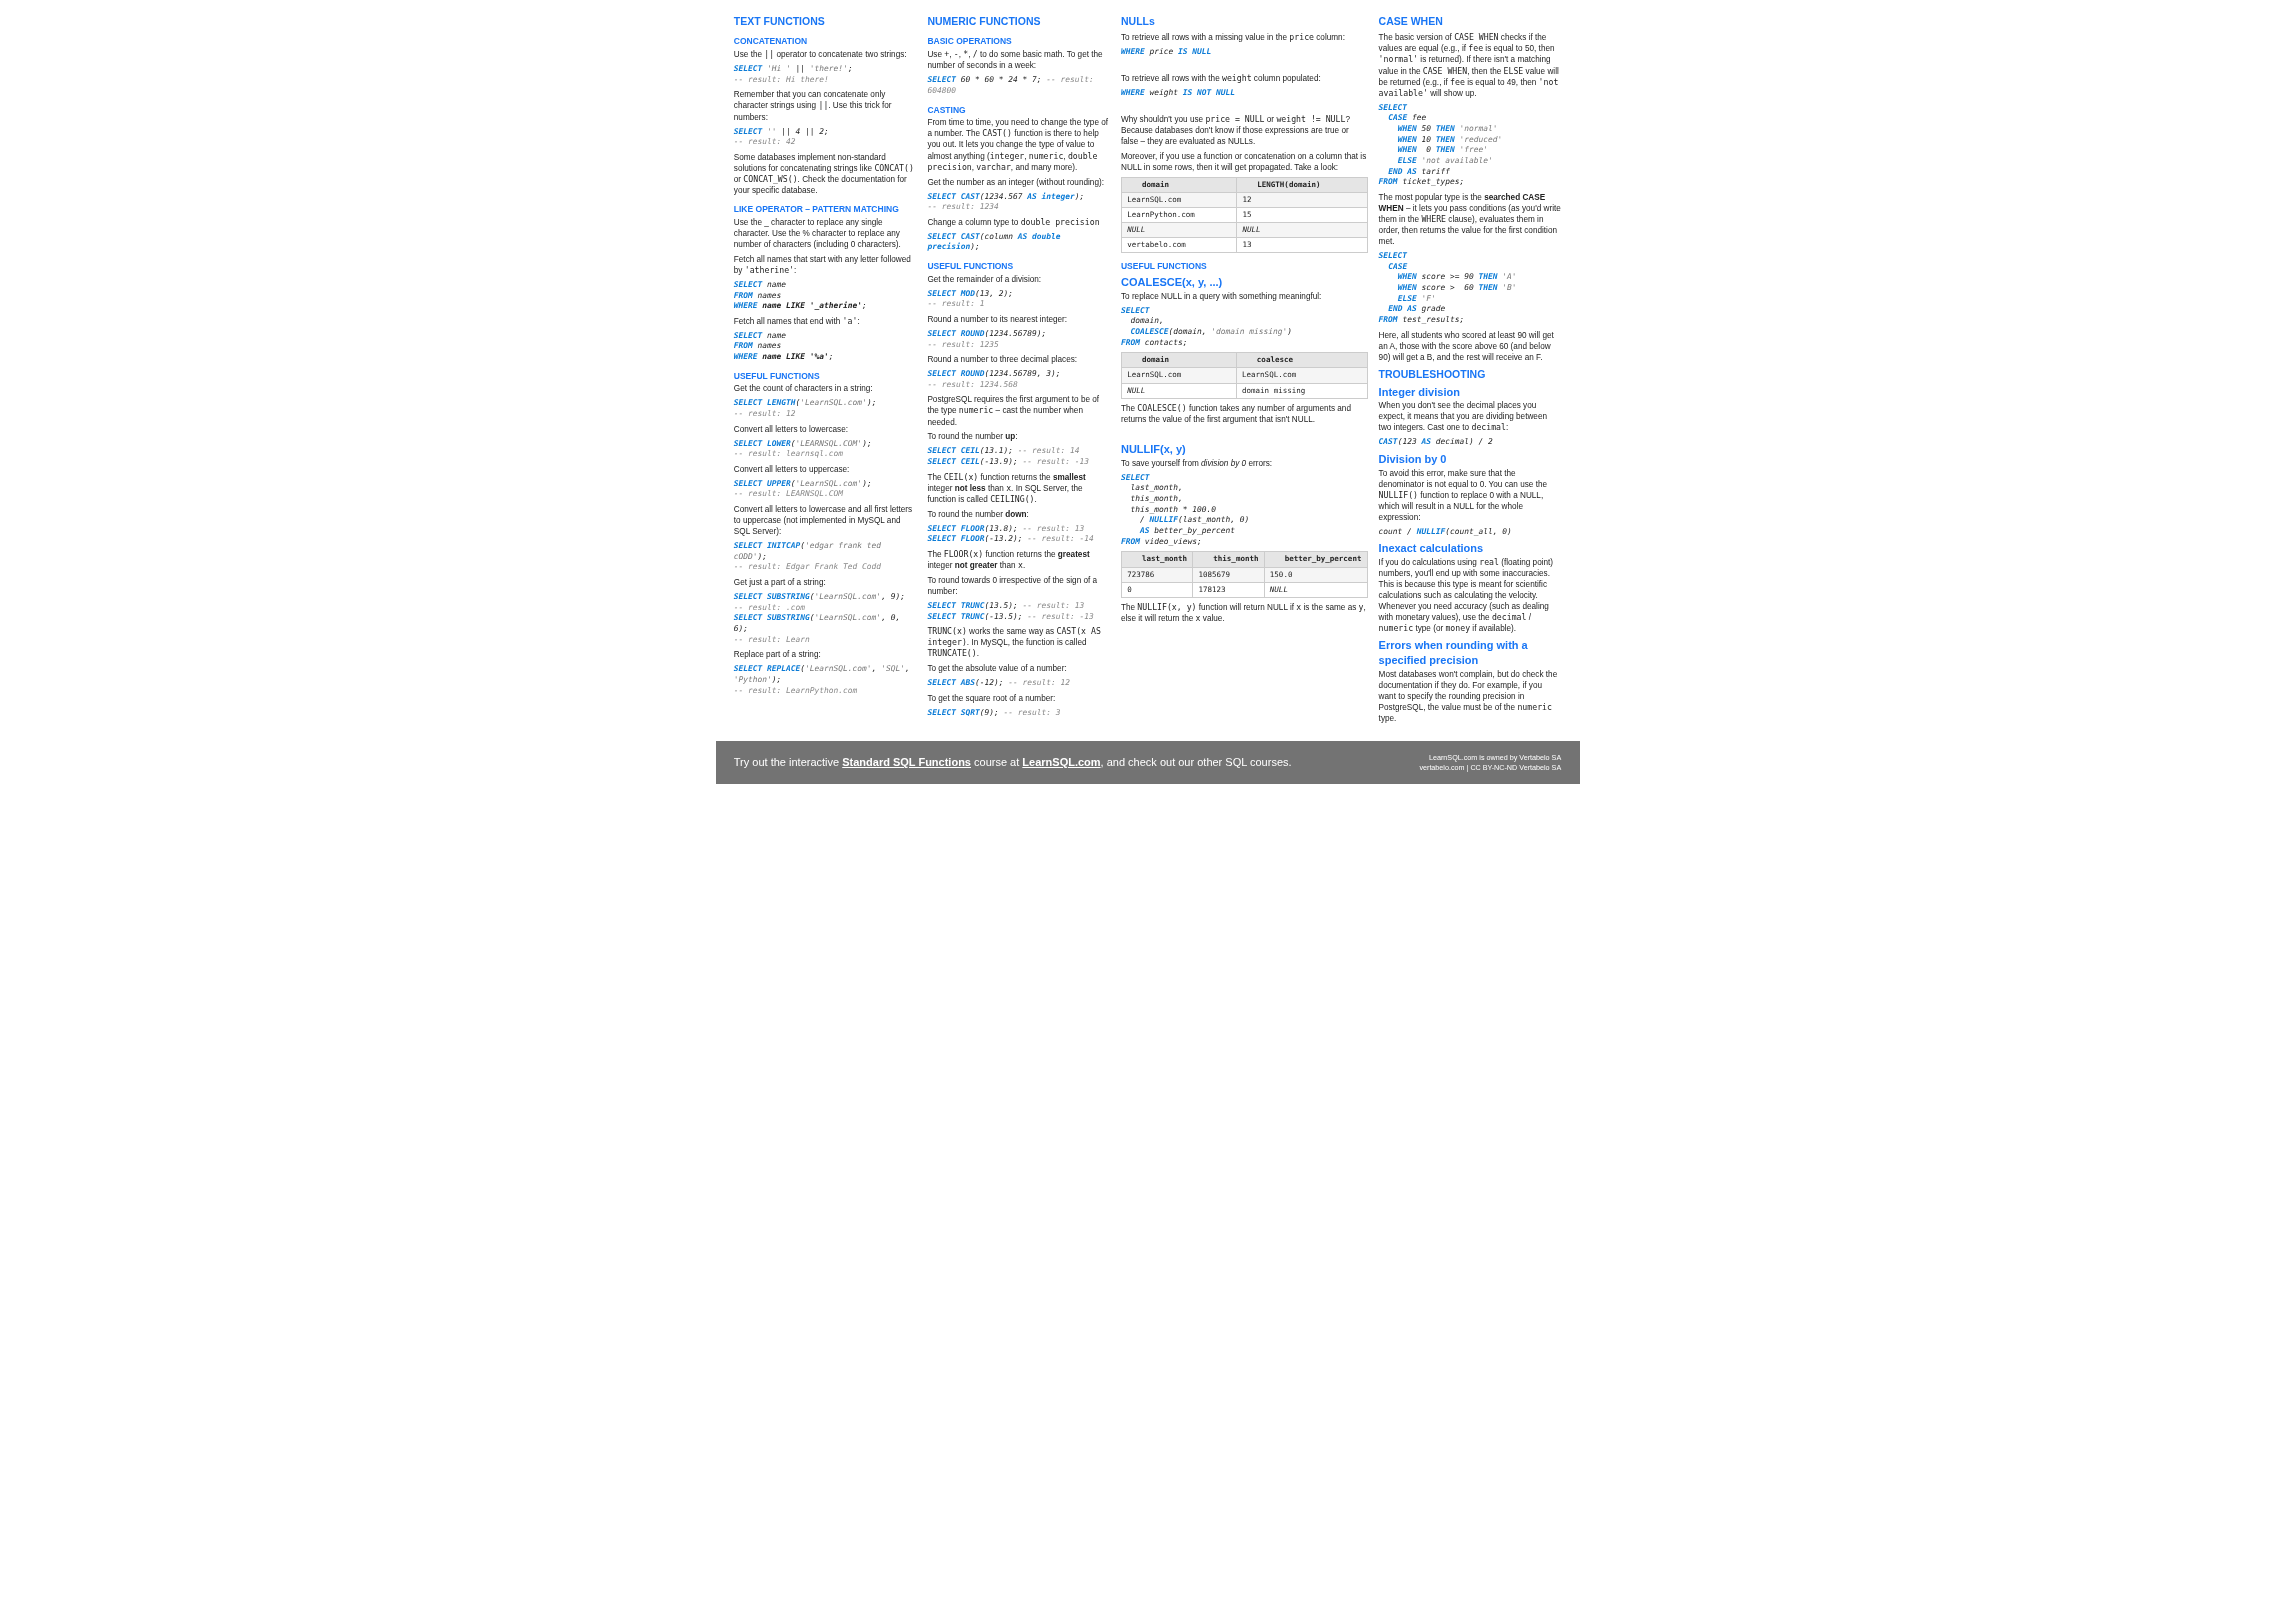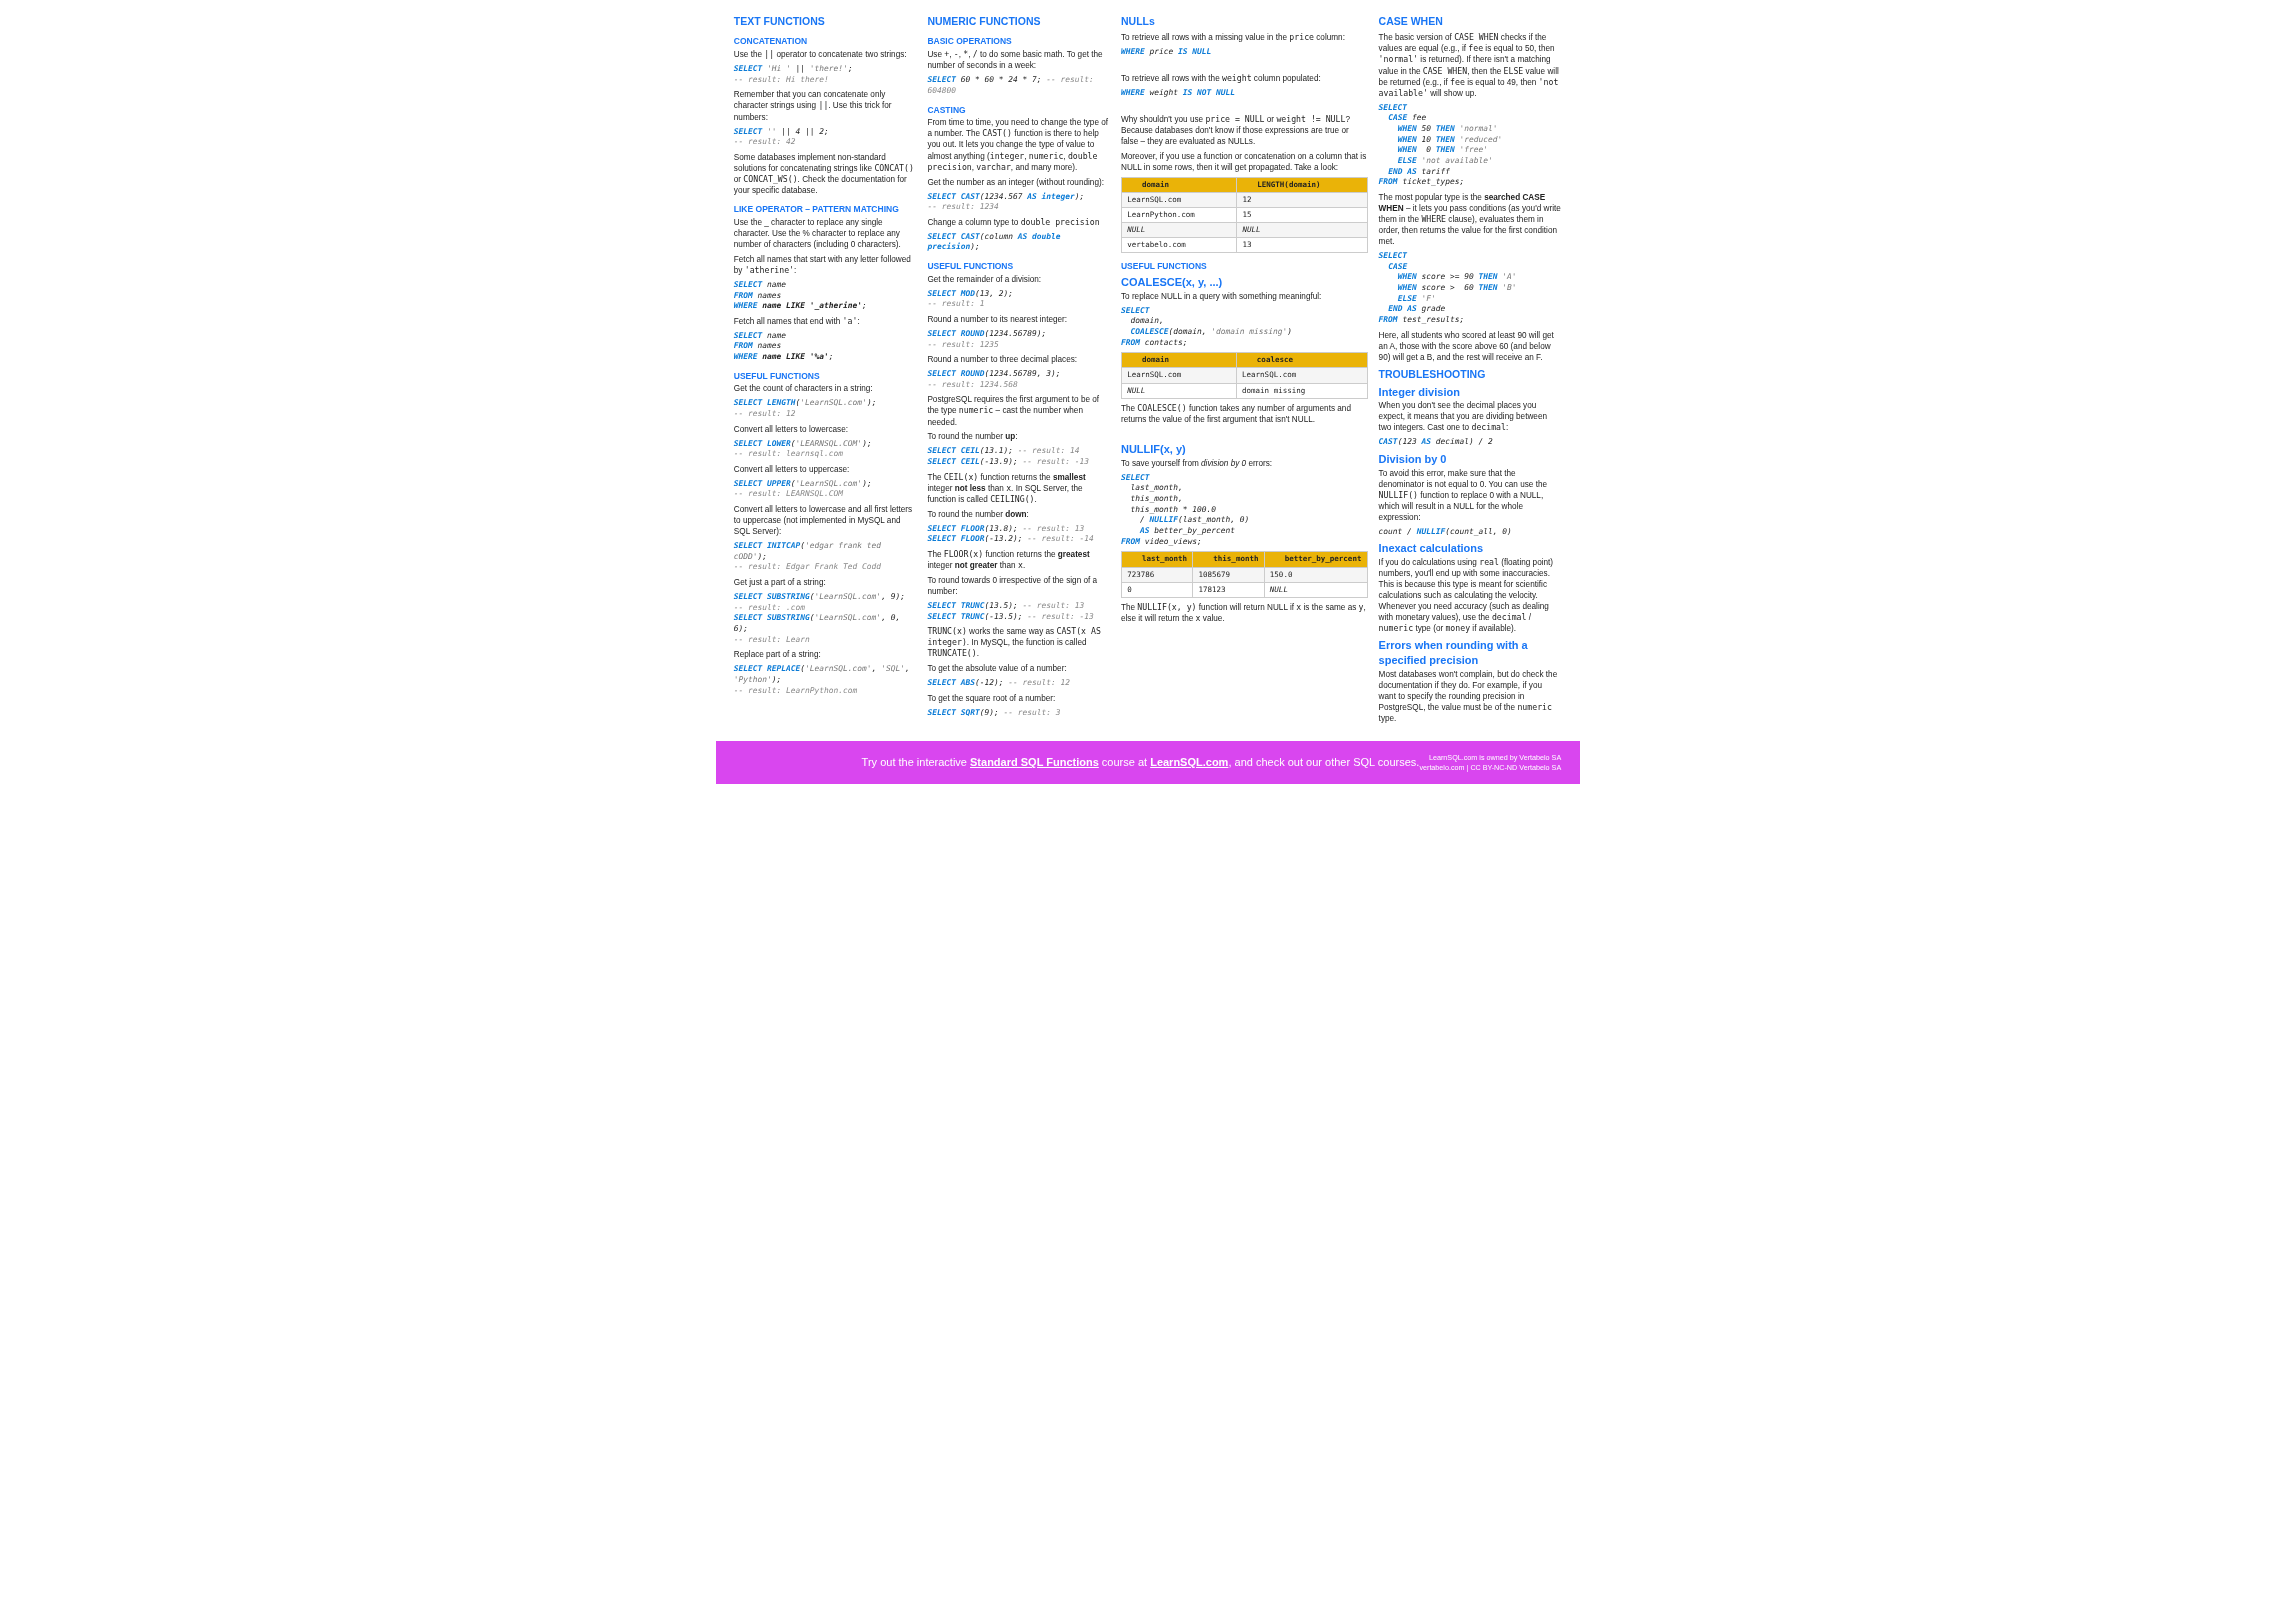--- a/index.html
+++ b/index.html
@@ -80,29 +80,29 @@
     width: 100%;
     font-family: "Consolas","Menlo",monospace;
     font-size: 7.5px;
     margin: 2.6px 0 3.9px 0;
   }
   th, td {
     border: 0.7px solid #ccc;
     padding: 2px 5.2px;
     text-align: left;
   }
-  th { background: #eab308; font-weight: 700; padding-left: 20px; }
+  th { background: #e5e5e5; font-weight: 700; padding-left: 20px; }
   tr:nth-child(even) td { background: #f5f5f5; }
   .italic { font-style: italic; }
   .footer {
-    background: #d946ef;
+    background: #737373;
     color: #fff;
     padding: 11.8px 18.3px;
     display: flex;
-    justify-content: flex-end;
+    justify-content: space-between;
     align-items: center;
     width: 864px;
     margin: 0 auto;
   }
   .footer-left { font-size: 11px; }
   .footer-left a { color: #fff; font-weight: 700; text-decoration: underline; }
   .footer-right { font-size: 7.2px; text-align: right; line-height: 1.4; }
   b { font-weight: 700; }
 </style>
 </head>

